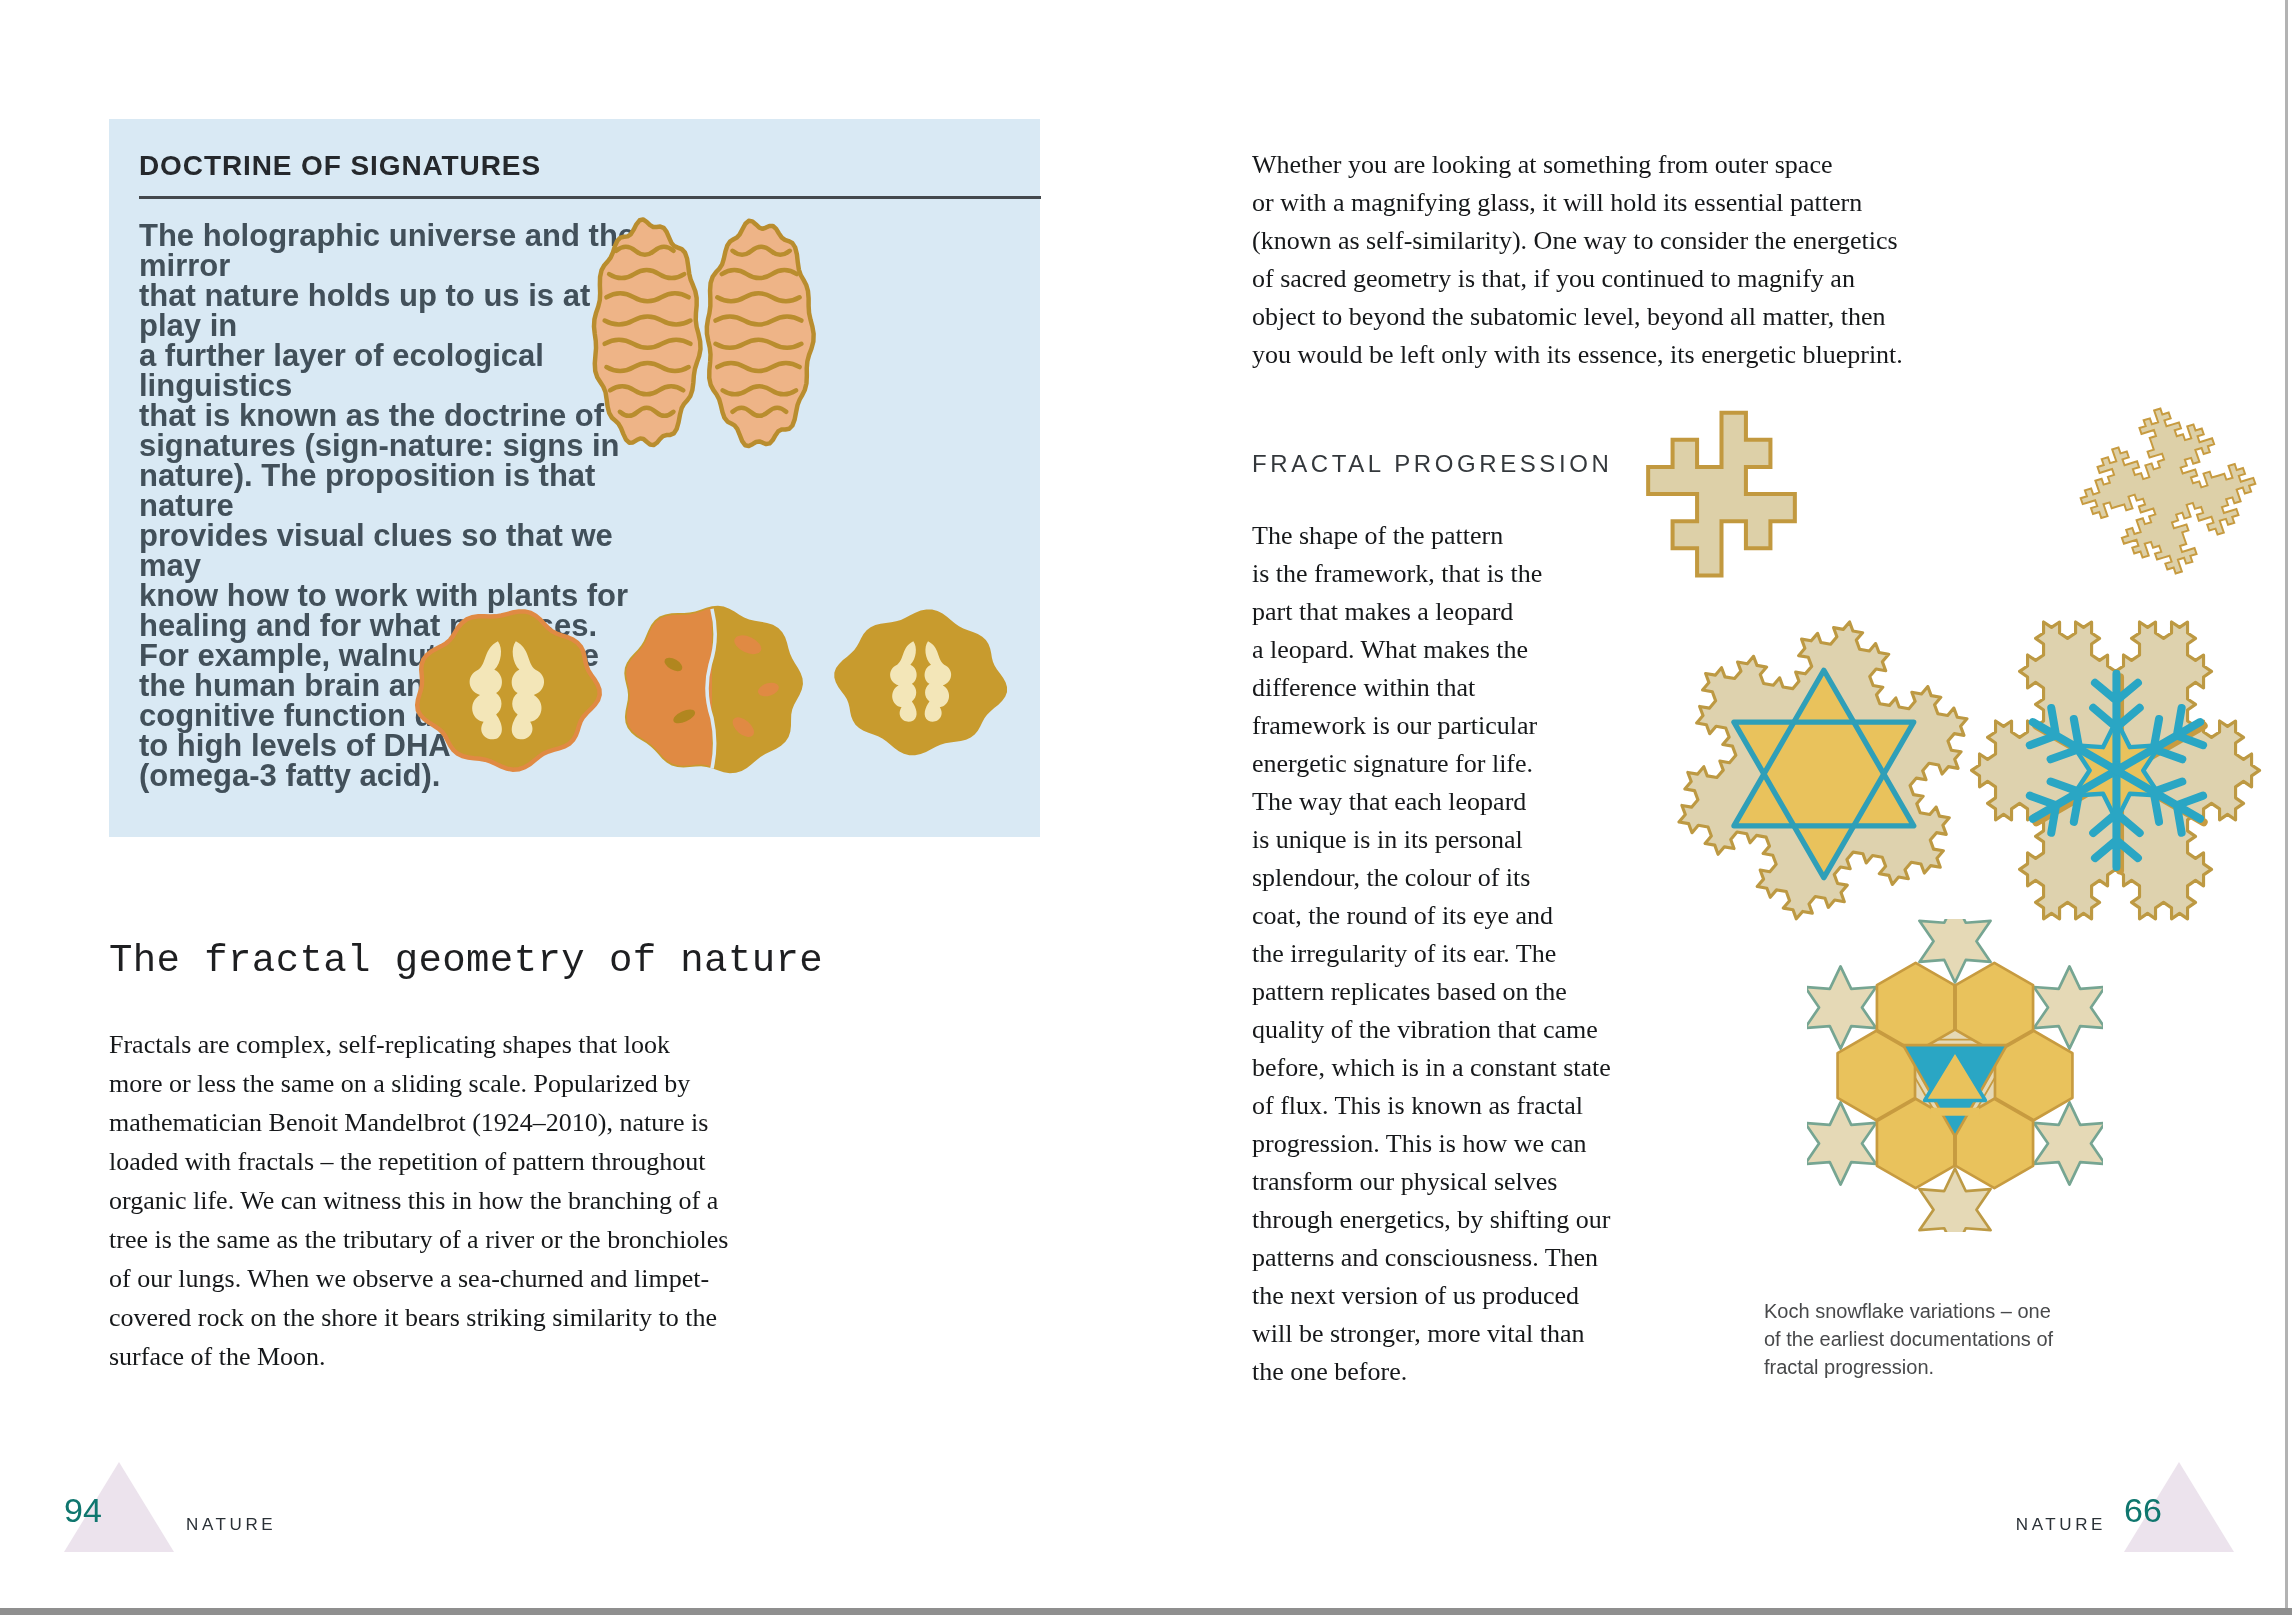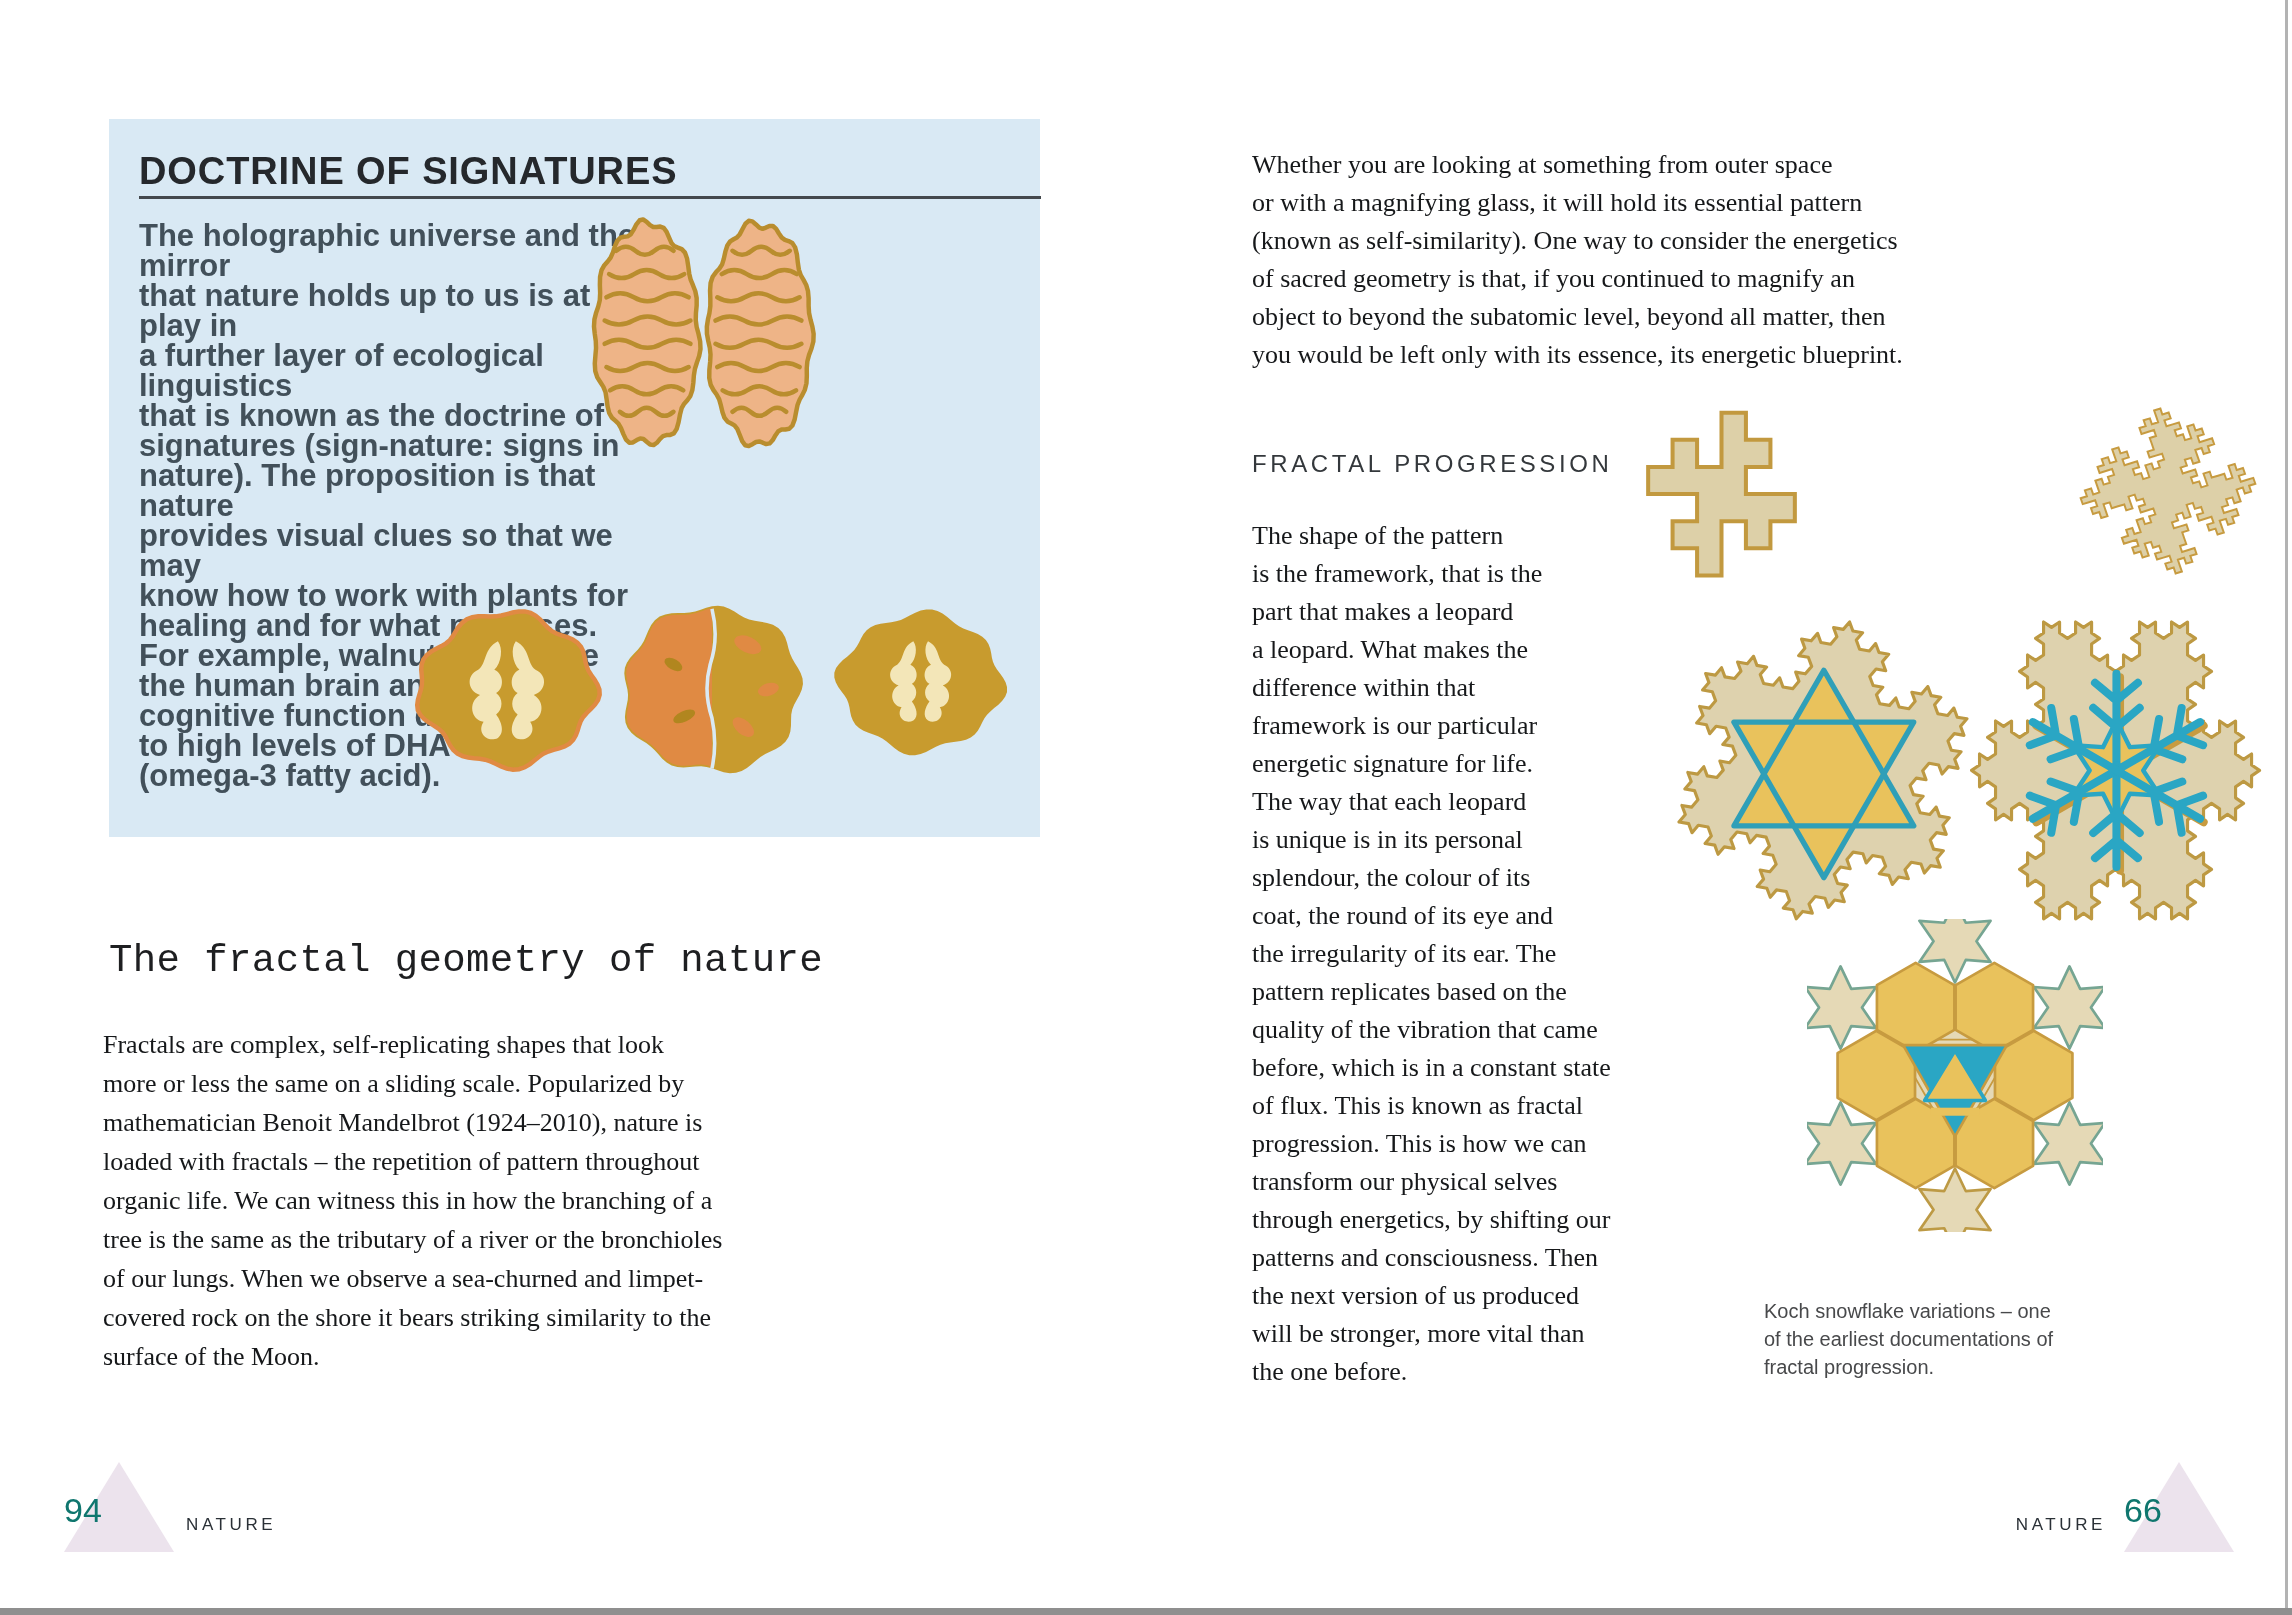--- a/index.html
+++ b/index.html
@@ -7,31 +7,31 @@
         font-family:"Liberation Sans",sans-serif;}
   .abs{position:absolute;}
   .pre{white-space:pre-line;}
 
   
   .edge-right{left:2285px;top:0;width:2.7px;height:1616px;background:#b3b3b3;}
   .edge-bottom{left:0;top:1608px;width:2293px;height:8px;background:#8f8f8f;}
 
   
   .panel{left:109px;top:119px;width:931px;height:718px;background:#d9e9f4;}
-  .panel-title{left:139px;top:150px;width:806px;font-size:38px;font-weight:700;
+  .panel-title{left:139px;top:150px;width:806px;font-size:28px;font-weight:700;
                letter-spacing:0.9px;color:#25282c;}
   .panel-rule{left:139px;top:196px;width:902px;height:2.7px;background:#43484d;}
   .panel-body{left:139px;top:221px;width:502px;font-size:31px;line-height:30px;
               color:#42505a;font-weight:bold;}
 
   
   .h1{left:109px;top:939px;width:806px;font-size:39px;font-weight:400;
       letter-spacing:0.4px;color:#1e1f21;font-family:Liberation Mono, monospace;}
   .serif{font-family:"Liberation Serif",serif;color:#16181a;}
-  .left-body{left:103px;top:1025px;width:905px;font-size:26px;line-height:39px;}
+  .left-body{left:109px;top:1025px;width:905px;font-size:26px;line-height:39px;}
 
   
   .right-intro{left:1252px;top:146px;width:896px;font-size:26px;line-height:38px;}
   .section-head{left:1252px;top:450px;width:537px;font-size:24px;letter-spacing:3.6px;
                 color:#34383c;}
   .right-col{left:1252px;top:517px;width:502px;font-size:26px;line-height:38px;}
   .caption{left:1764px;top:1297px;width:358px;font-size:20px;line-height:28px;color:#48494b;}
 
   
   .tri{width:0;height:0;border-left:55px solid transparent;border-right:55px solid transparent;

